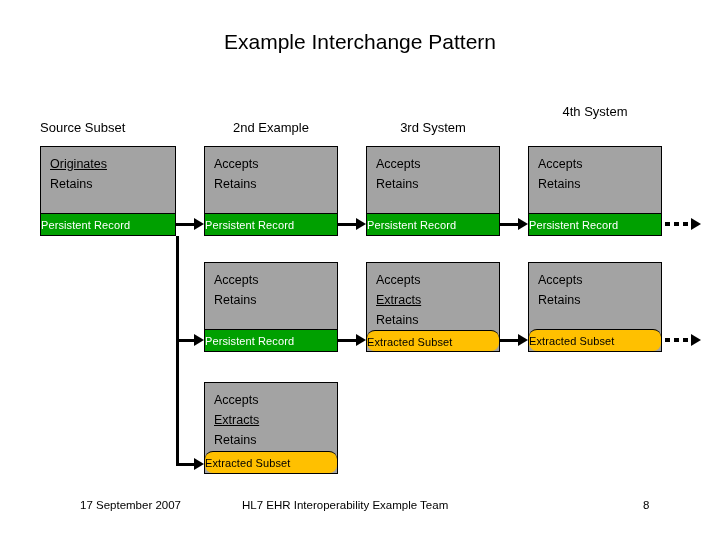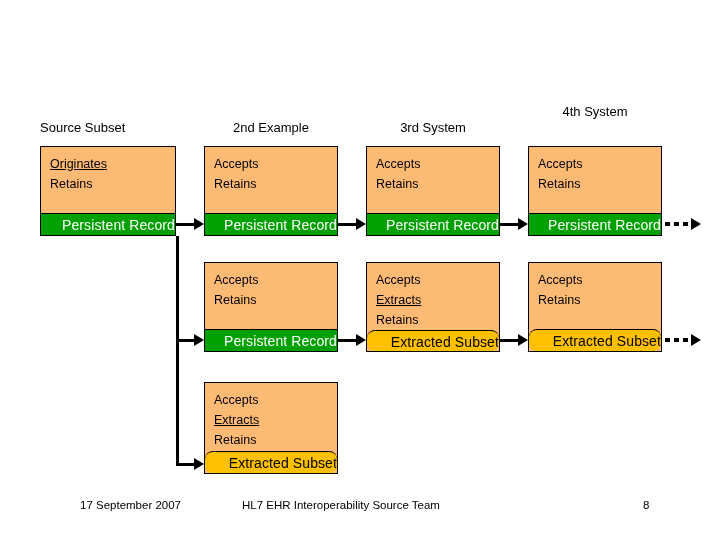--- a/index.html
+++ b/index.html
@@ -37,40 +37,40 @@
     text-align: center;
     color: #000;
     white-space: nowrap;
   }
 
   
   .sys-box {
     position: absolute;
     box-sizing: border-box;
     border: 1px solid #000000;
-    background: #fdba74;
+    background: #a3a3a3;
     display: flex;
     flex-direction: column;
     justify-content: flex-start;
   }
   .verbs {
     flex: 1 1 auto;
     padding: 7px 0 0 9px;
     font-size: 12.5px;
     line-height: 20px;
   }
   .verb { display: block; white-space: nowrap; }
   .verb.u { text-decoration: underline; }
 
   .record-bar {
     box-sizing: border-box;
     height: 22px;
     line-height: 22px;
-    text-align: right;
-    font-size: 14px;
+    text-align: left;
+    font-size: 11px;
     letter-spacing: 0.1px;
     border-top: 1px solid #000000;
     white-space: nowrap;
     overflow: hidden;
   }
   .record-bar.green { background: #00A000; color: #ffffff; }
   .record-bar.gold  { background: #FFC000; color: #000000; border-radius: 8px; }
 
   
   .conn {
@@ -107,20 +107,21 @@
     font-size: 11.5px;
     line-height: 14px;
     color: #000000;
     white-space: nowrap;
   }
 </style>
 </head>
 <body>
 
 <div id="title-block">
+  <span class="tline">Example Interchange Pattern</span>
 </div>
 
 <div class="col-header" style="left:40px;  top:120px; width:136px; text-align:left;">Source Subset</div>
 <div class="col-header" style="left:204px; top:120px; width:134px;">2nd Example</div>
 <div class="col-header" style="left:366px; top:120px; width:134px;">3rd System</div>
 <div class="col-header" style="left:528px; top:104px; width:134px;">4th System</div>
 
 <div class="conn">
 
   <div class="h-line" style="left:176px; top:223px; width:20px;"></div>
@@ -217,14 +218,14 @@
 <div class="sys-box" style="left:204px; top:382px; width:134px; height:92px;">
   <div class="verbs">
     <span class="verb">Accepts</span>
     <span class="verb u">Extracts</span>
     <span class="verb">Retains</span>
   </div>
   <div class="record-bar gold">Extracted Subset</div>
 </div>
 
 <div class="footer-item" style="left:60px; top:498px;margin-left:20px;">17 September 2007</div>
-<div class="footer-item" style="left:242px; top:498px;">HL7 EHR Interoperability Source Team</div>
+<div class="footer-item" style="left:242px; top:498px;">HL7 EHR Interoperability Example Team</div>
 <div class="footer-item" style="left:643px; top:498px;">8</div>
 
 </body></html>

